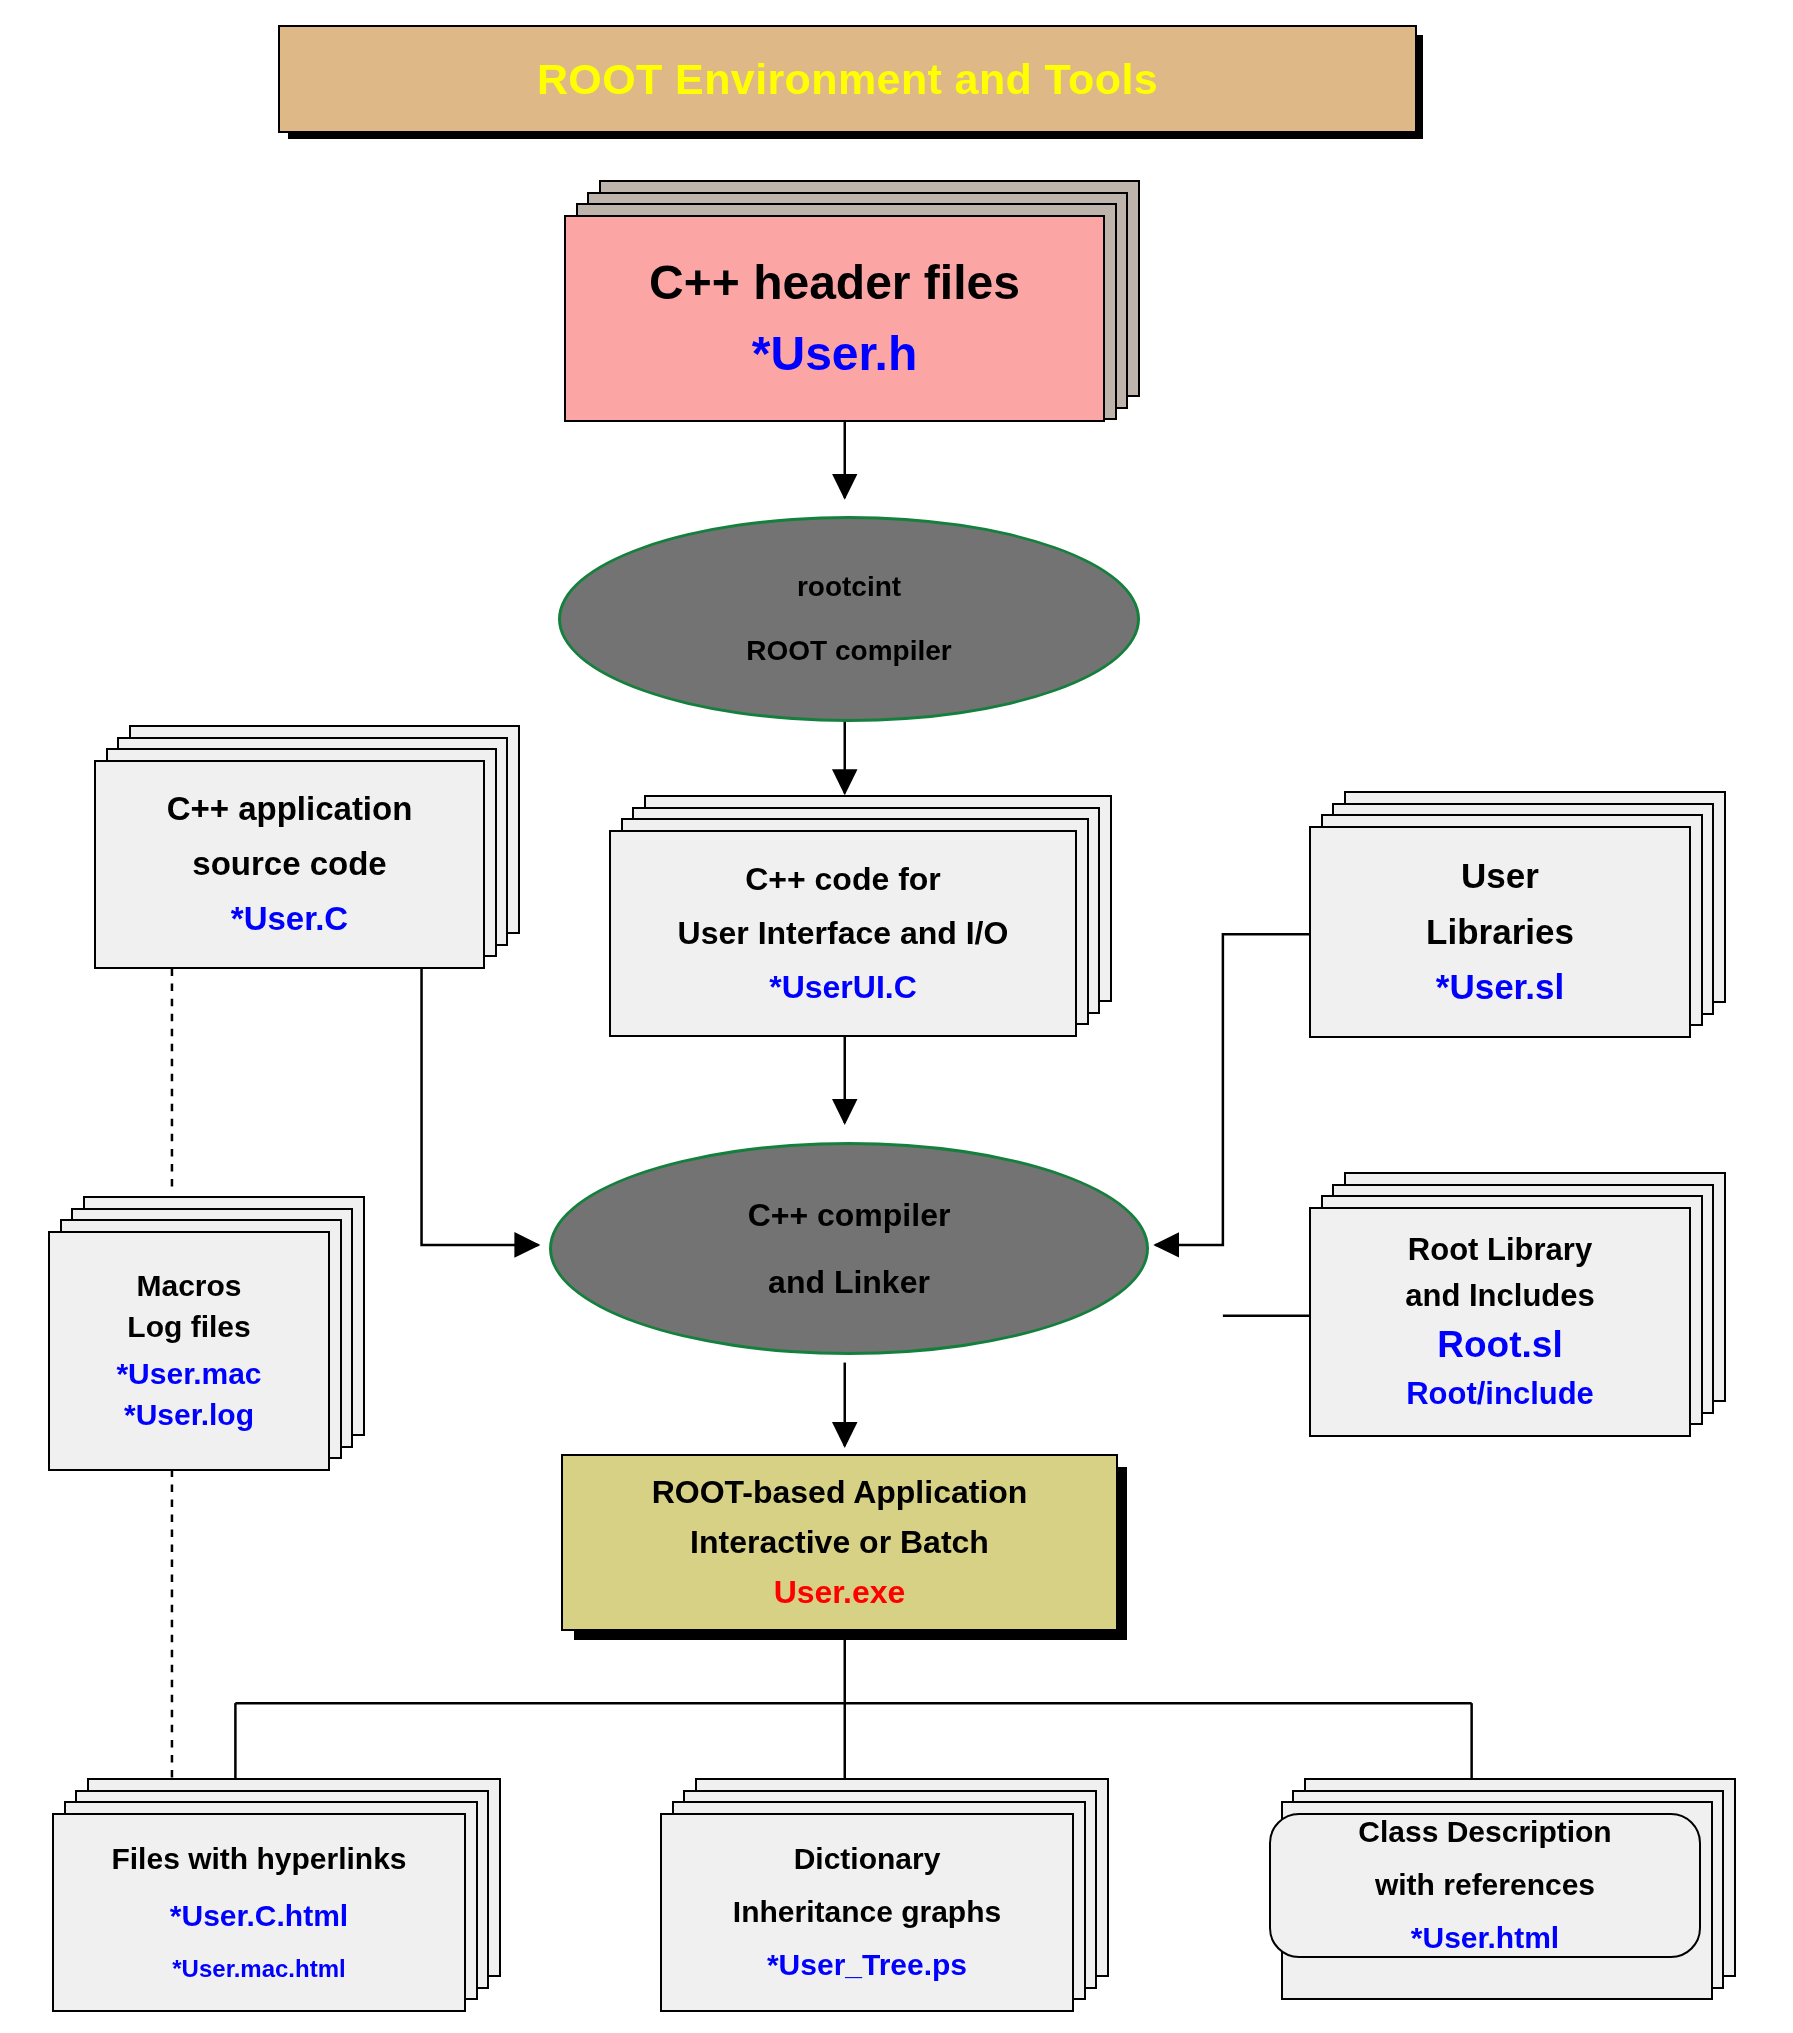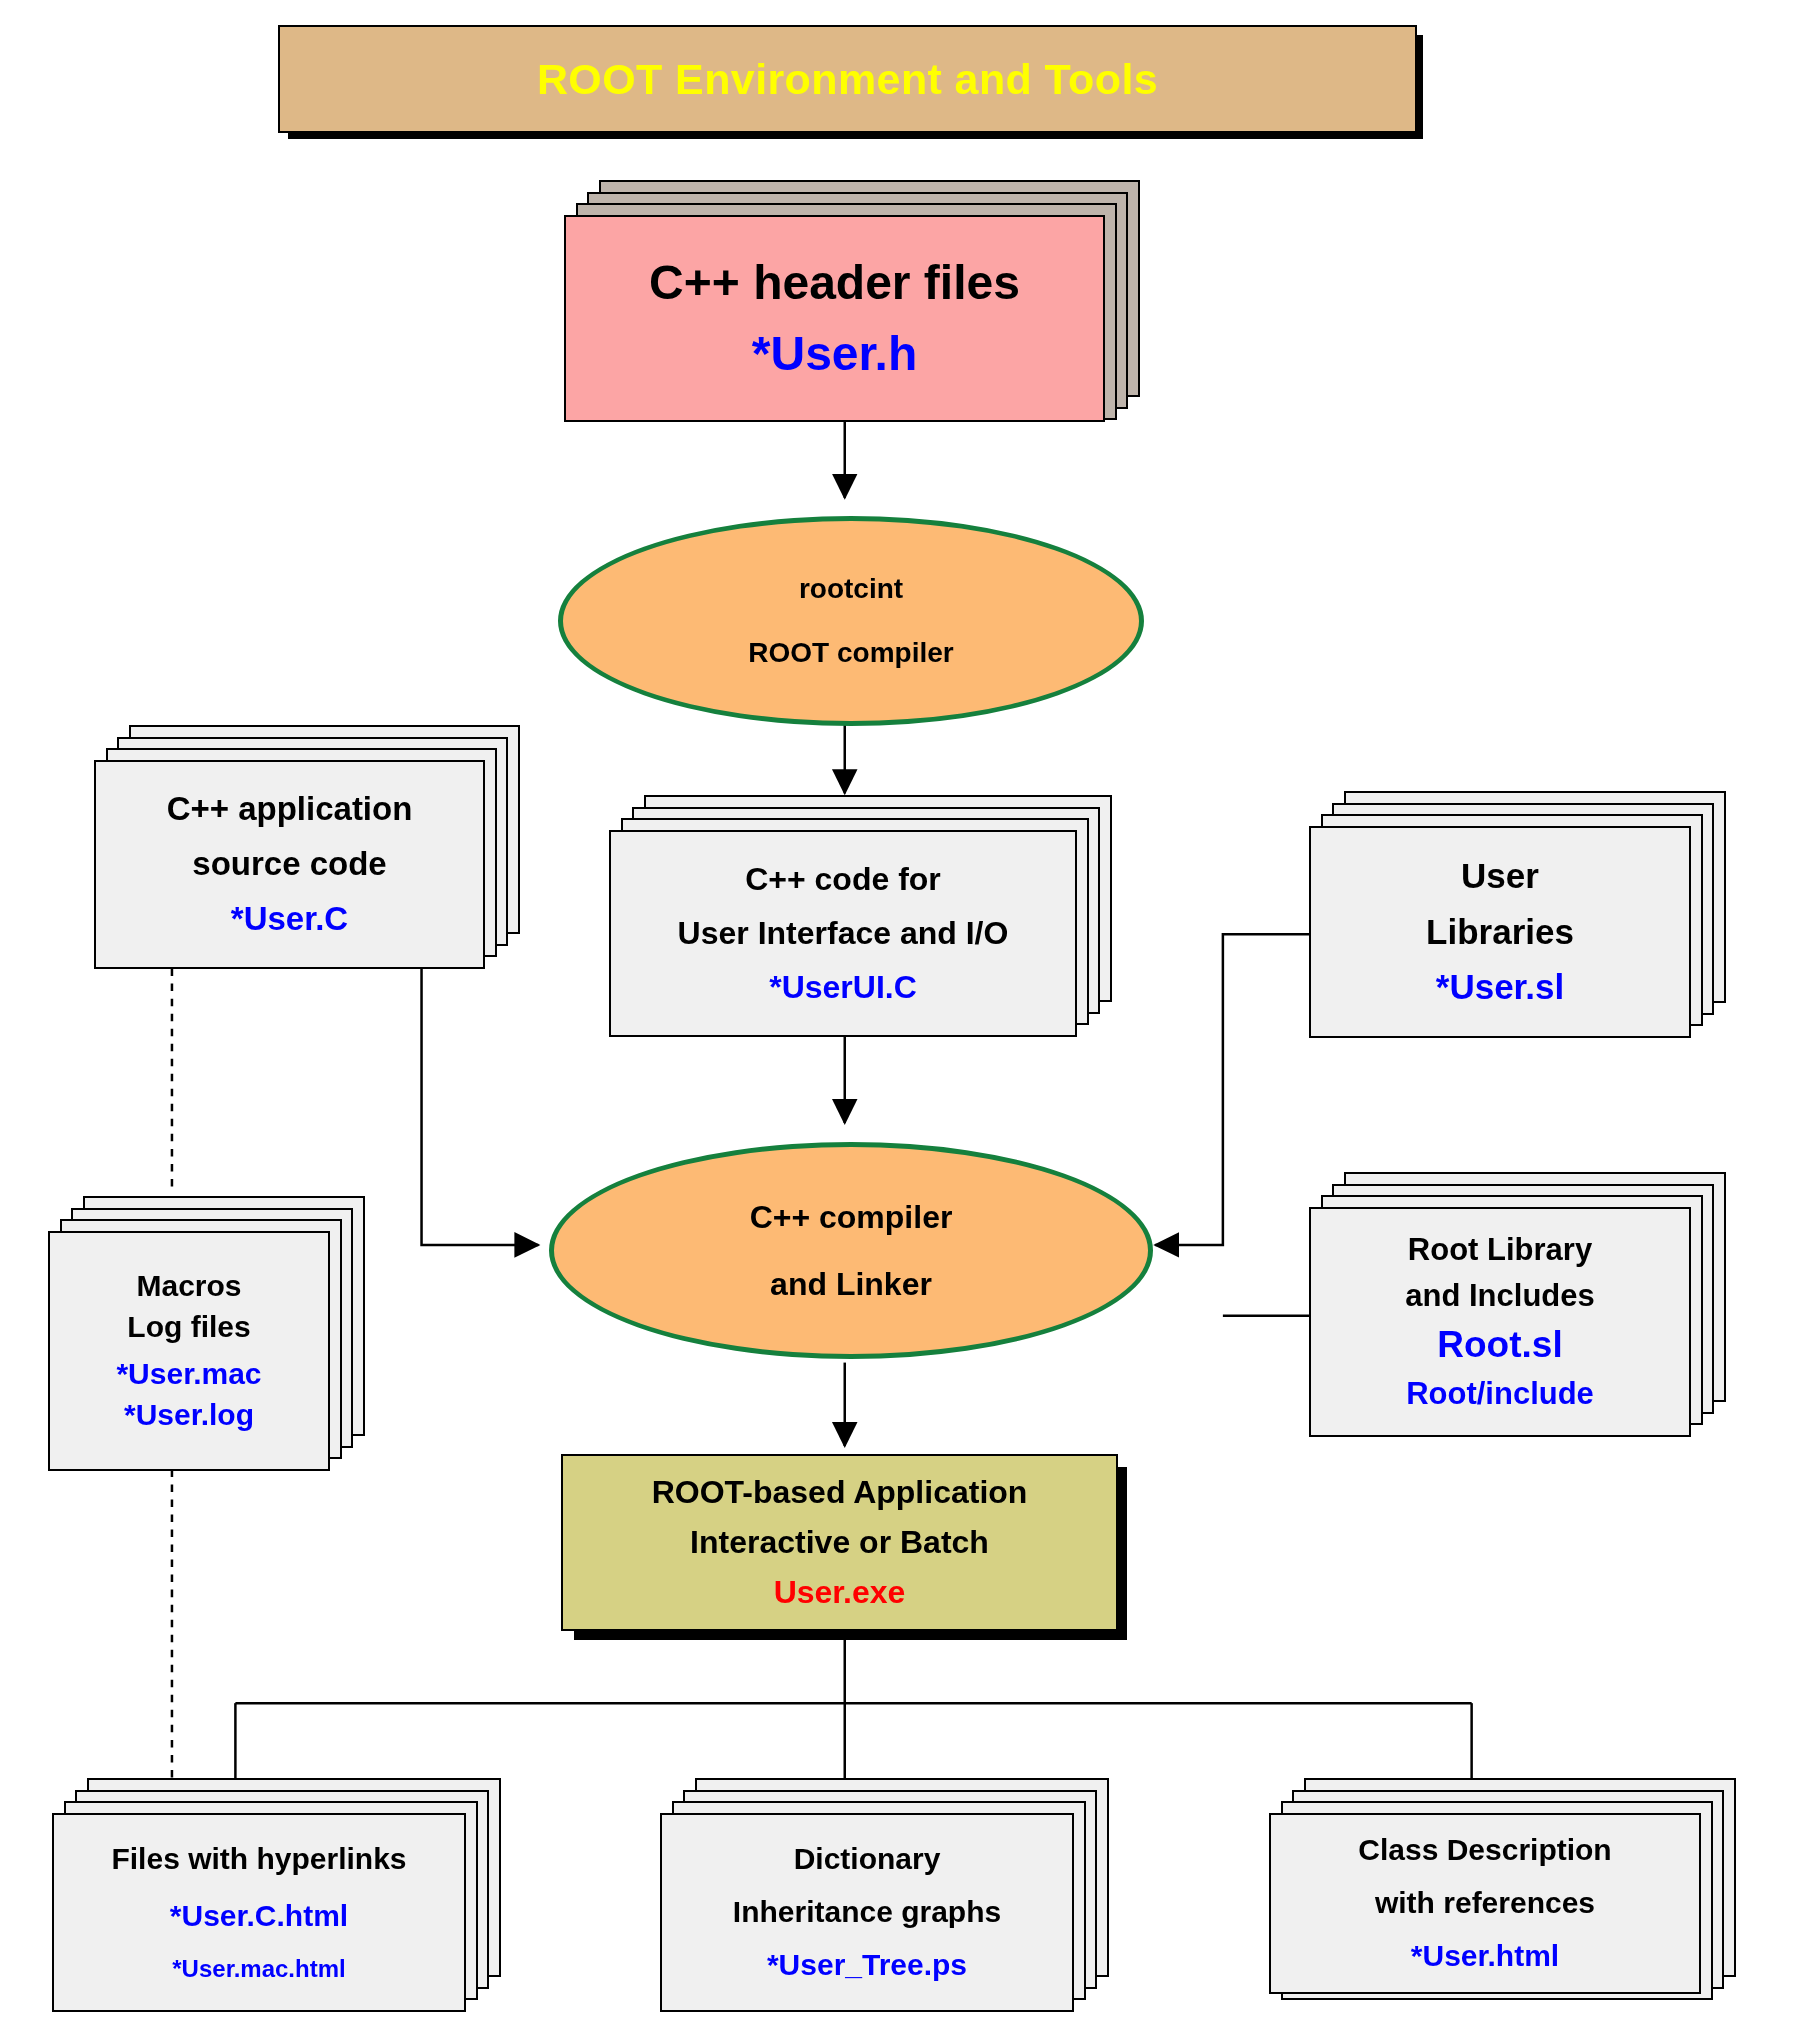--- a/index.html
+++ b/index.html
@@ -23,21 +23,21 @@
   .blu{color:#0000ff;font-weight:bold;}
   .red{color:#ff0000;font-weight:bold;}
 
   
   #banner-shadow{position:absolute;background:#000;}
   #banner{position:absolute;background:#deb887;border:2.5px solid #000;
           display:flex;align-items:center;justify-content:center;}
   #banner .ttl{color:#ffff00;font-weight:bold;font-size:43px;letter-spacing:0.4px;}
 
   
-  .ell{position:absolute;background:#fdba74;border:5px solid #15803d;border-radius:50%;
+  .ell{position:absolute;background:#737373;border:3px solid #15803d;border-radius:50%;
        display:flex;flex-direction:column;align-items:center;justify-content:center;text-align:center;}
 
   
   #app-shadow{position:absolute;background:#000;}
   #app{position:absolute;background:#d6d184;border:2.5px solid #000;
        display:flex;flex-direction:column;align-items:center;justify-content:center;text-align:center;}
 </style>
 </head>
 <body>
 
@@ -195,21 +195,21 @@
       <span class="ln blk" style="font-size:30px;">Dictionary</span>
       <span class="ln blk" style="font-size:30px;margin-top:18.4px;">Inheritance graphs</span>
       <span class="ln blu" style="font-size:30px;margin-top:18.4px;">*User_Tree.ps</span>
     </div>
   </div>
 
   <div class="node" style="left:1269px;top:1778px;width:468px;height:234px;">
     <div class="stack" style="left:35px;top:0px;width:432px;height:199px;"></div>
     <div class="stack" style="left:23.4px;top:11.7px;width:432px;height:199px;"></div>
     <div class="stack" style="left:11.7px;top:23.4px;width:432px;height:199px;"></div>
-    <div class="face light" style="left:0px;top:35px;width:432px;height:181px;">
+    <div class="face light" style="left:0px;top:35px;width:432px;height:145px;border-radius:30px;">
       <span class="ln blk" style="font-size:30px;">Class Description</span>
       <span class="ln blk" style="font-size:30px;margin-top:18.4px;">with references</span>
       <span class="ln blu" style="font-size:30px;margin-top:18.4px;">*User.html</span>
     </div>
   </div>
 
 </div>
 
 
 </body></html>

